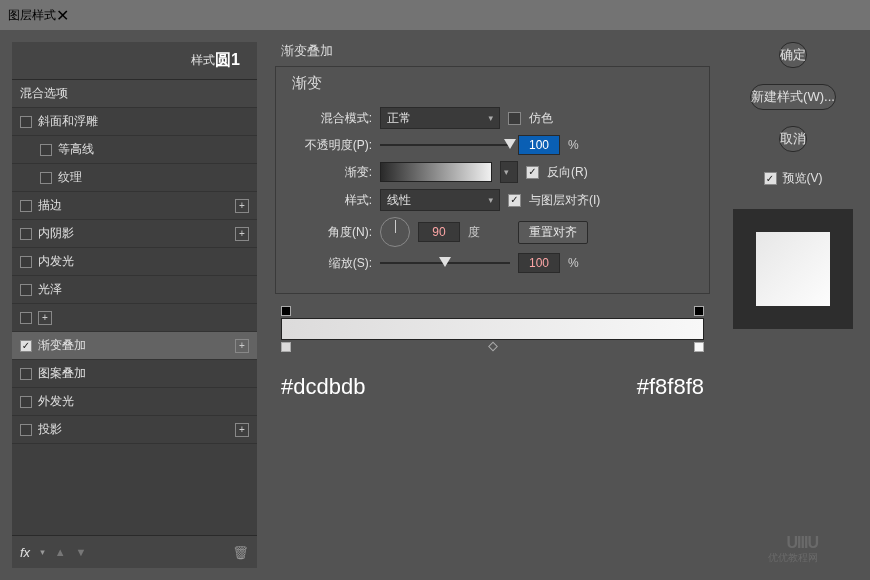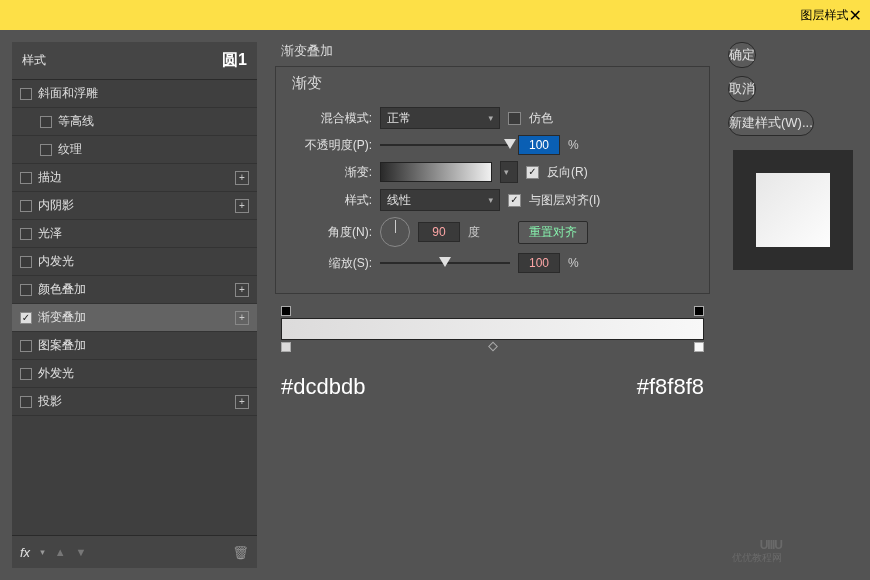--- a/index.html
+++ b/index.html
@@ -1,25 +1,25 @@
 <!DOCTYPE html>
 <html><head>
 <meta charset="utf-8">
 <style>
 * { box-sizing: border-box; margin: 0; padding: 0; font-family: "Microsoft YaHei", sans-serif; }
 body { background: #535353; color: #e0e0e0; font-size: 12px; width: 870px; height: 580px; overflow: hidden; }
 
-.titlebar { background: #fde047; color: #000; height: 30px; display: flex; align-items: center; padding: 0 8px; justify-content: flex-end; }
+.titlebar { background: #737373; color: #000; height: 30px; display: flex; align-items: center; padding: 0 8px; justify-content: flex-start; }
 .titlebar .title { font-size: 12px; }
 .titlebar .close { font-size: 16px; cursor: pointer; }
 
 .main { display: flex; height: 550px; padding: 12px; gap: 10px; }
 
 .sidebar { width: 245px; background: #454545; display: flex; flex-direction: column; }
-.sidebar-header { padding: 8px 10px; display: flex; justify-content: space-between; align-items: center; }
+.sidebar-header { padding: 8px 17px; display: flex; justify-content: flex-end; align-items: center; }
 .sidebar-header .label { font-size: 12px; }
 .layer-name { color: #fff; font-size: 16px; font-weight: bold; }
 .style-list { flex: 1; background: #3f3f3f; border-top: 1px solid #2a2a2a; }
 .style-item { display: flex; align-items: center; padding: 5px 8px; border-bottom: 1px solid #333; position: relative; height: 28px; }
 .style-item.header { background: #454545; font-size: 12px; }
 .style-item.active { background: #636363; }
 .style-item .cb { width: 12px; height: 12px; border: 1px solid #888; background: #3a3a3a; margin-right: 6px; display: inline-flex; align-items: center; justify-content: center; }
 .style-item .cb.checked { background: #e0e0e0; }
 .style-item .cb.checked::after { content: "✓"; color: #222; font-size: 10px; line-height: 1; }
 .style-item.sub { padding-left: 28px; }
@@ -43,54 +43,57 @@
 .slider .thumb { position: absolute; top: 4px; width: 0; height: 0; border-left: 6px solid transparent; border-right: 6px solid transparent; border-top: 10px solid #e0e0e0; }
 .numbox { background: #3a3a3a; border: 1px solid #2a2a2a; color: #fca5a5; width: 42px; height: 20px; text-align: center; font-size: 12px; display: flex; align-items: center; justify-content: center; }
 .numbox.sel { background: #0a5fb4; color: #fff; }
 .unit { font-size: 12px; color: #ccc; }
 .cb2 { width: 13px; height: 13px; border: 1px solid #888; background: #3a3a3a; display: inline-flex; align-items: center; justify-content: center; }
 .cb2.checked { background: #e0e0e0; }
 .cb2.checked::after { content: "✓"; color: #222; font-size: 10px; line-height: 1; }
 .grad-preview { width: 112px; height: 20px; background: linear-gradient(90deg, #2a2a2a, #f0f0f0); border: 1px solid #222; }
 .angle-dial { width: 30px; height: 30px; border: 1px solid #888; border-radius: 50%; position: relative; }
 .angle-dial::after { content: ""; position: absolute; left: 50%; top: 2px; width: 1px; height: 13px; background: #ccc; }
-.btn-small { background: #5a5a5a; border: 1px solid #2a2a2a; color: #86efac; padding: 2px 10px; font-size: 12px; border-radius: 2px; }
+.btn-small { background: #5a5a5a; border: 1px solid #2a2a2a; color: #e5e5e5; padding: 2px 10px; font-size: 12px; border-radius: 2px; }
 .center-btns { display: flex; justify-content: center; gap: 14px; margin: 8px 0 14px; }
 
 .grad-editor { position: relative; height: 60px; margin: 10px 6px; }
 .grad-bar { position: absolute; top: 14px; left: 0; right: 0; height: 22px; background: linear-gradient(90deg, #dcdbdb, #f8f8f8); border: 1px solid #222; }
 .stop-top { position: absolute; top: 2px; width: 10px; height: 10px; background: #000; border: 1px solid #aaa; }
 .stop-bot { position: absolute; top: 38px; width: 10px; height: 10px; border: 1px solid #aaa; }
 .mid { position: absolute; top: 39px; left: 50%; transform: translateX(-50%) rotate(45deg); width: 7px; height: 7px; border: 1px solid #aaa; }
 .color-labels { display: flex; justify-content: space-between; margin: 0 6px; font-size: 22px; color: #fff; font-weight: 500; }
 
-.rightcol { width: 130px; display: flex; flex-direction: column; gap: 8px; align-items: flex-start; }
+.rightcol { width: 130px; display: flex; flex-direction: column; gap: 16px; align-items: center; }
 .btn { background: #5a5a5a; border: 1px solid #2a2a2a; color: #e0e0e0; height: 26px; border-radius: 13px; font-size: 13px; display: flex; align-items: center; justify-content: center; }
 .preview-row { display: flex; align-items: center; justify-content: center; gap: 6px; margin-top: 2px; }
 .preview-box { background: #2d2d2d; width: 120px; height: 120px; margin-top: 6px; display: flex; align-items: center; justify-content: center; align-self: center; }
 .preview-box .sw { width: 74px; height: 74px; background: linear-gradient(135deg, #e7e7e7, #fdfdfd); }
 .watermark { margin-top: auto; color: #6a6a6a; font-size: 10px; text-align: right; padding: 4px; line-height: 1.2; }
-.watermark .big { font-size: 12px; font-weight: bold; letter-spacing: -1px; }
+.watermark .big { font-size: 16px; font-weight: bold; letter-spacing: -1px; }
 </style>
 </head>
 <body>
 
 <div class="titlebar">
   <span class="title">图层样式</span>
   <span class="close">✕</span>
 </div>
 
 <div class="main">
 
   <div class="sidebar">
     <div class="sidebar-header">
       <span class="label">样式</span>
       <span class="layer-name">圆1</span>
     </div>
     <div class="style-list" id="style-list">
+        <div class="style-item header">
+          <span class="label">混合选项</span>
+        </div>
         <div class="style-item">
           <span class="cb"></span>
           <span class="label">斜面和浮雕</span>
         </div>
         <div class="style-item sub">
           <span class="cb"></span>
           <span class="label">等高线</span>
         </div>
         <div class="style-item sub">
           <span class="cb"></span>
@@ -101,29 +104,28 @@
           <span class="label">描边</span>
           <span class="plus">+</span>
         </div>
         <div class="style-item">
           <span class="cb"></span>
           <span class="label">内阴影</span>
           <span class="plus">+</span>
         </div>
         <div class="style-item">
           <span class="cb"></span>
+          <span class="label">内发光</span>
+        </div>
+        <div class="style-item">
+          <span class="cb"></span>
           <span class="label">光泽</span>
         </div>
         <div class="style-item">
           <span class="cb"></span>
-          <span class="label">内发光</span>
-        </div>
-        <div class="style-item">
-          <span class="cb"></span>
-          <span class="label">颜色叠加</span>
           <span class="plus">+</span>
         </div>
         <div class="style-item active">
           <span class="cb checked"></span>
           <span class="label">渐变叠加</span>
           <span class="plus">+</span>
         </div>
         <div class="style-item">
           <span class="cb"></span>
           <span class="label">图案叠加</span>
@@ -222,22 +224,26 @@
       <div class="stop-bot" style="right:0;background:#f8f8f8;"></div>
     </div>
     <div class="color-labels">
       <span>#dcdbdb</span>
       <span>#f8f8f8</span>
     </div>
   </div>
 
   <div class="rightcol">
     <div class="btn">确定</div>
+    <div class="btn">新建样式(W)...</div>
     <div class="btn">取消</div>
-    <div class="btn">新建样式(W)...</div>
+    <div class="preview-row">
+      <span class="cb2 checked"></span>
+      <span>预览(V)</span>
+    </div>
     <div class="preview-box">
       <div class="sw"></div>
     </div>
     <div class="watermark">
       <div class="big">UIIIU</div>
       <div>优优教程网</div>
     </div>
   </div>
 
 </div>

